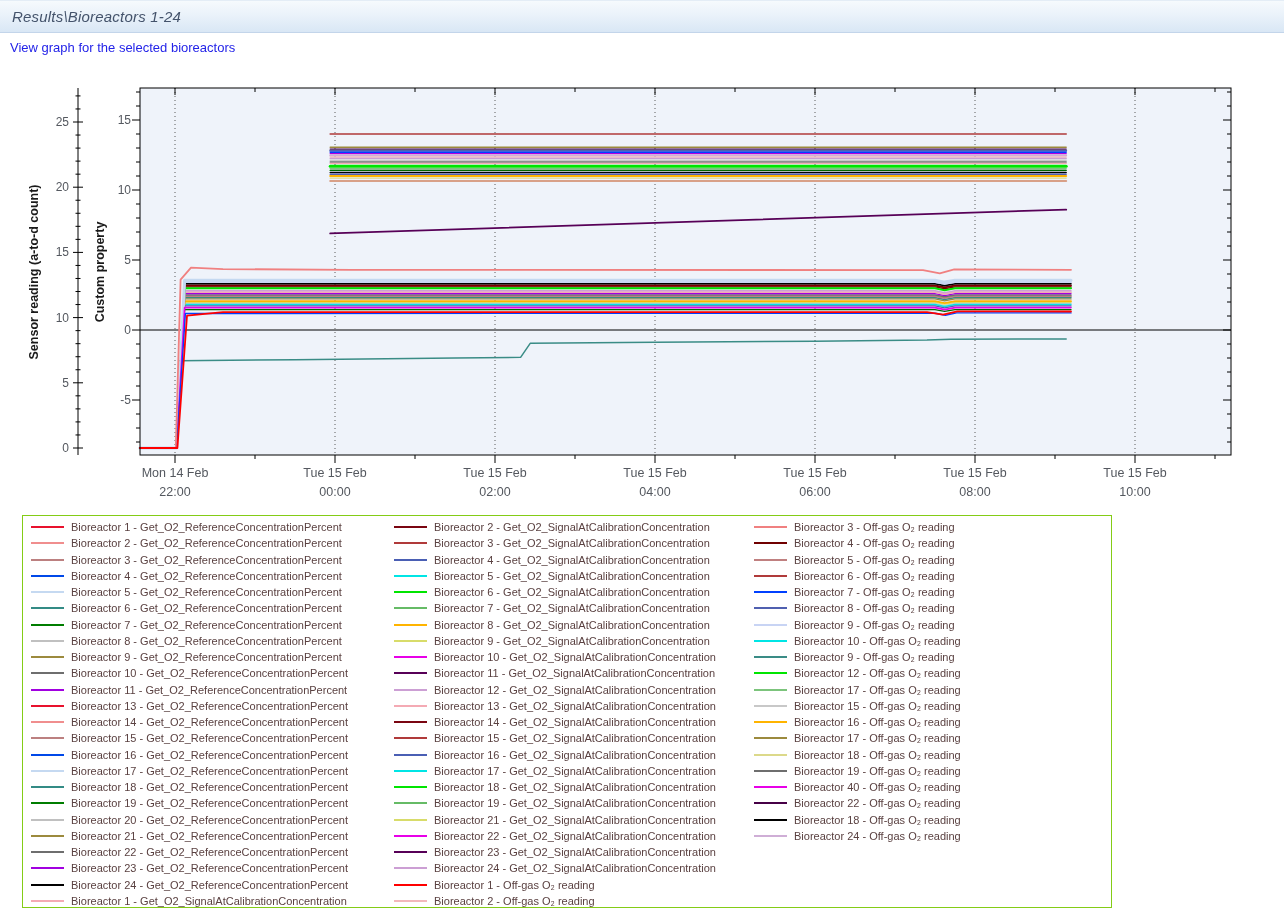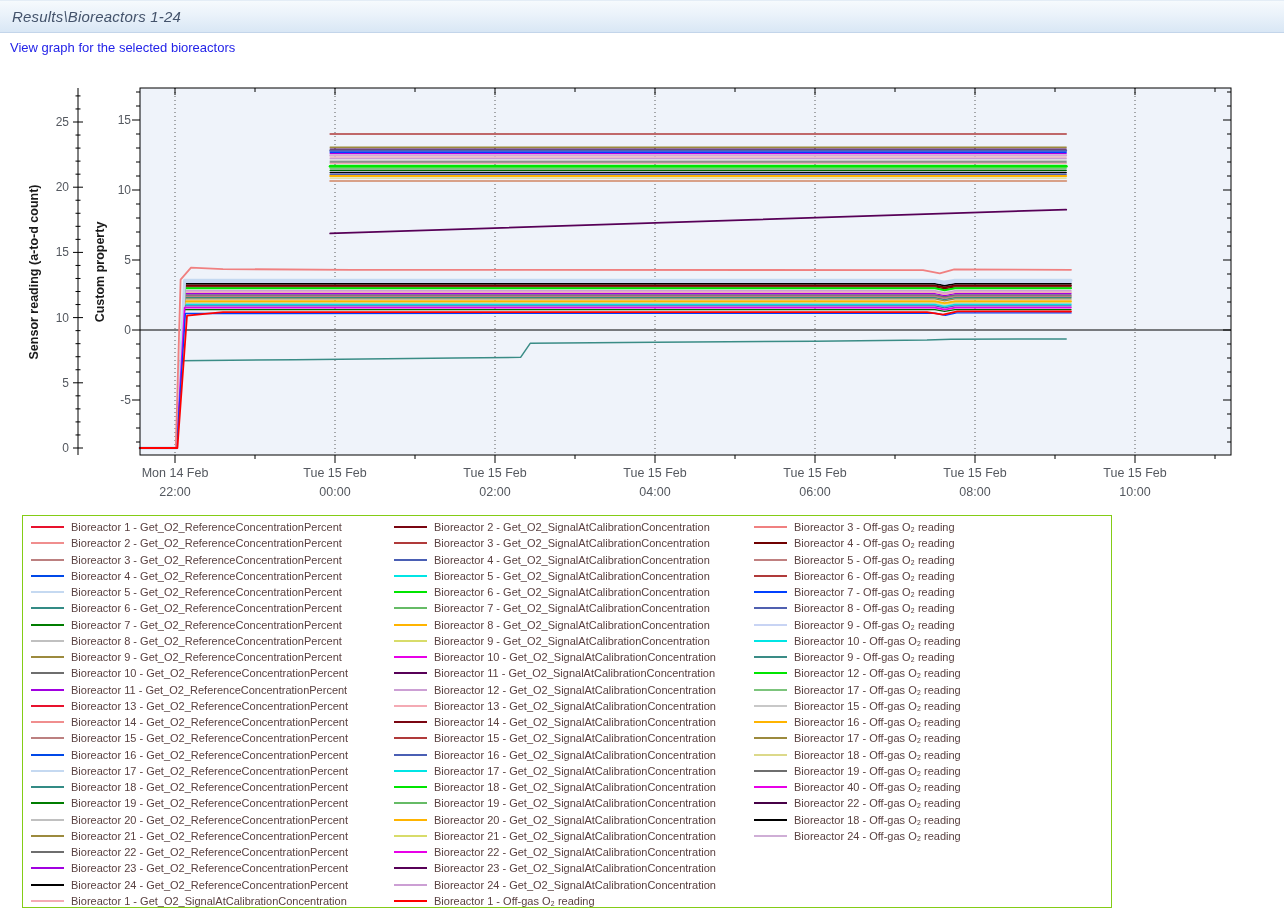--- a/index.html
+++ b/index.html
@@ -395,42 +395,42 @@
       </div>
       <div class="li">
         <span class="sw" style="background: rgb(0, 229, 0);"></span>
         <span class="lt">Bioreactor 18 - Get_O2_SignalAtCalibrationConcentration</span>
       </div>
       <div class="li">
         <span class="sw" style="background: rgb(102, 187, 102);"></span>
         <span class="lt">Bioreactor 19 - Get_O2_SignalAtCalibrationConcentration</span>
       </div>
       <div class="li">
-        <span class="sw" style="background: rgb(255, 180, 0);"></span>
-        <span class="lt">Bioreactor 20 - Get_O2_SignalAtCalibrationConcentration</span>
-      </div>
-      <div class="li">
         <span class="sw" style="background: rgb(216, 220, 106);"></span>
         <span class="lt">Bioreactor 21 - Get_O2_SignalAtCalibrationConcentration</span>
       </div>
       <div class="li">
         <span class="sw" style="background: rgb(232, 0, 232);"></span>
         <span class="lt">Bioreactor 22 - Get_O2_SignalAtCalibrationConcentration</span>
       </div>
       <div class="li">
         <span class="sw" style="background: rgb(87, 0, 87);"></span>
         <span class="lt">Bioreactor 23 - Get_O2_SignalAtCalibrationConcentration</span>
       </div>
       <div class="li">
         <span class="sw" style="background: rgb(204, 159, 212);"></span>
         <span class="lt">Bioreactor 24 - Get_O2_SignalAtCalibrationConcentration</span>
       </div>
       <div class="li">
         <span class="sw" style="background: rgb(255, 0, 0);"></span>
         <span class="lt">Bioreactor 1 - Off-gas O₂ reading</span>
+      </div>
+      <div class="li">
+        <span class="sw" style="background: rgb(242, 184, 188);"></span>
+        <span class="lt">Bioreactor 2 - Off-gas O₂ reading</span>
       </div>
       <div class="li">
         <span class="sw" style="background: rgb(240, 128, 128);"></span>
         <span class="lt">Bioreactor 3 - Off-gas O₂ reading</span>
       </div>
       <div class="li">
         <span class="sw" style="background: rgb(112, 0, 0);"></span>
         <span class="lt">Bioreactor 4 - Off-gas O₂ reading</span>
       </div>
       <div class="li">

